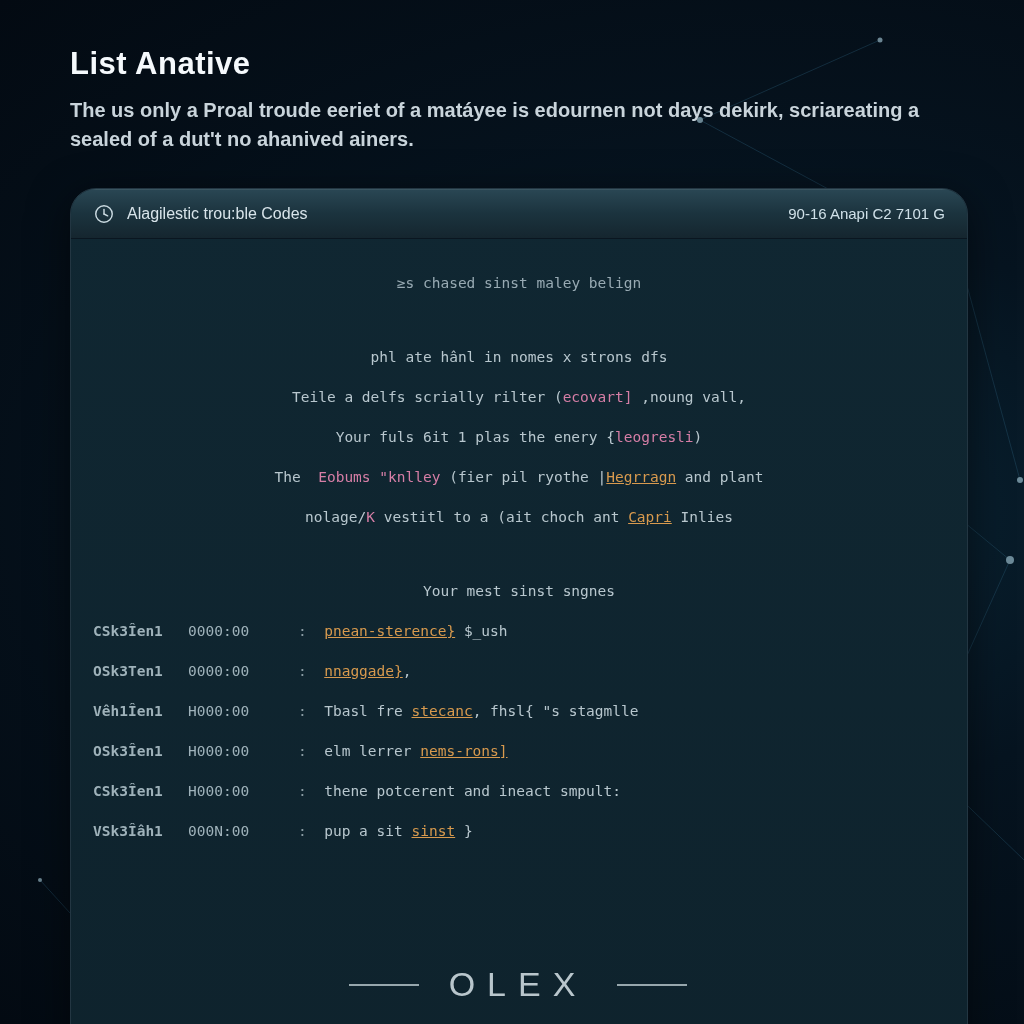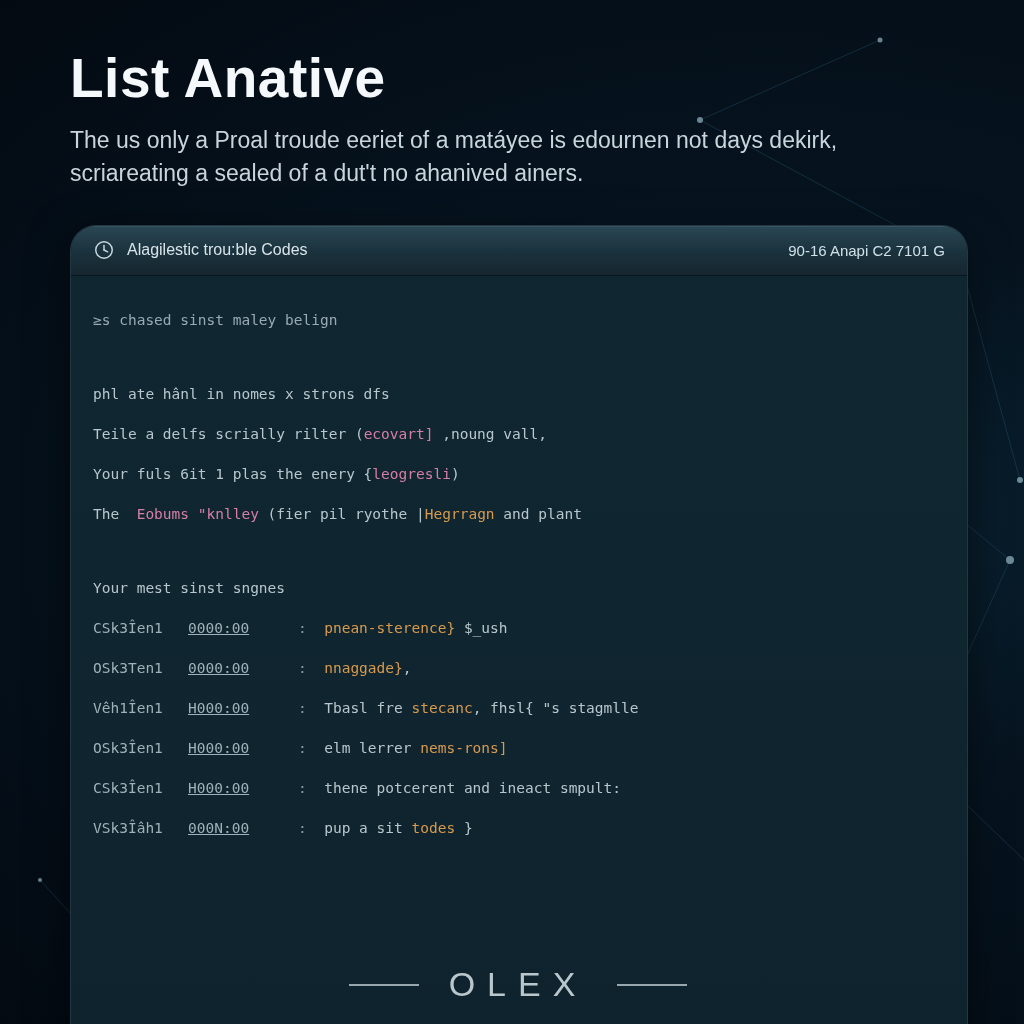--- a/index.html
+++ b/index.html
@@ -20,31 +20,31 @@
     pointer-events: none;
   }
 
   .content {
     position: relative;
     z-index: 1;
     padding: 46px 70px 0 70px;
   }
 
   .page-title {
-    font-size: 55px;
+    font-size: 31px;
     font-weight: 700;
     letter-spacing: 0.5px;
     margin-bottom: 14px;
     color: #f5f9fc;
   }
   .page-subtitle {
-    font-size: 23px;
+    font-size: 20px;
     line-height: 1.45;
     color: #c9d4db;
-    font-weight: 400;
+    font-weight: 700;
     max-width: 880px;
   }
 
   
   .terminal-card {
     margin: 34px 0 0 0;
     width: 898px;
     border-radius: 26px;
     border: 1px solid #233642;
     background: linear-gradient(180deg, #102732 0%, #0e222c 100%);
@@ -77,28 +77,28 @@
   }
 
   .term-body {
     padding: 14px 22px 22px 22px;
     font-family: "Consolas", "Menlo", monospace;
     font-size: 14.5px;
     line-height: 1.38;
     color: #b8c7ce;
     white-space: pre;
   }
-  .term-body .line { display: block; }
+  .term-body .line { display: block; text-align: center; }
   .prompt { color: #98aab3; }
   .k-pink  { color: #d67ea6; }
-  .k-orange{ color: #d89a4e; }
+  .k-orange{ color: #d89a4e; text-decoration: underline; }
   .code-col { color:#9fb2ba; }
   .row { display:block; }
-  .c1 { display:inline-block; width:95px; }
-  .c2 { display:inline-block; width:110px;text-decoration:underline; }
+  .c1 { display:inline-block; width:95px;font-weight:bold; }
+  .c2 { display:inline-block; width:110px; }
   .sep{ color:#8a9ba3; }
   .gap { height: 14px; }
 
   
   .brand {
     position: absolute;
     bottom: 20px;
     left: 12px; right: 0;
     display: flex;
     align-items: center;
@@ -174,28 +174,29 @@
       <span class="term-header-right">90-16 Anapi C2 7101 G</span>
     </div>
 
     <div class="term-body">
 <span class="line prompt">≥s chased sinst maley belign</span>
 <div class="gap"></div>
 <span class="line">phl ate hânl in nomes x strons dfs</span>
 <span class="line"><span>Teile a delfs scrially rilter (</span><span class="k-pink">ecovart]</span><span> ,noung vall,</span></span>
 <span class="line"><span>Your fuls 6it 1 plas the enery {</span><span class="k-pink">leogresli</span><span>)</span></span>
 <span class="line"><span>The  </span><span class="k-pink">Eobums "knlley</span><span> (fier pil ryothe |</span><span class="k-orange">Hegrragn</span><span> and plant</span></span>
+<span class="line"><span>nolage/</span><span class="k-pink">K</span><span> vestitl to a (ait choch ant </span><span class="k-orange">Capri</span><span> Inlies</span></span>
 <div class="gap"></div>
 <span class="line">Your mest sinst sngnes</span>
 <span class="row"><span class="c1 code-col">CSk3Îen1</span><span class="c2 code-col">0000:00</span><span class="sep">:  </span><span class="k-orange">pnean-sterence}</span><span> $_ush</span></span>
 <span class="row"><span class="c1 code-col">OSk3Ten1</span><span class="c2 code-col">0000:00</span><span class="sep">:  </span><span class="k-orange">nnaggade}</span><span>,</span></span>
 <span class="row"><span class="c1 code-col">Vêh1Îen1</span><span class="c2 code-col">H000:00</span><span class="sep">:  </span><span>Tbasl fre </span><span class="k-orange">stecanc</span><span>, fhsl{ "s stagmlle</span></span>
 <span class="row"><span class="c1 code-col">OSk3Îen1</span><span class="c2 code-col">H000:00</span><span class="sep">:  </span><span>elm lerrer </span><span class="k-orange">nems-rons]</span></span>
 <span class="row"><span class="c1 code-col">CSk3Îen1</span><span class="c2 code-col">H000:00</span><span class="sep">:  </span><span>thene potcerent and ineact </span><span>smpult:</span></span>
-<span class="row"><span class="c1 code-col">VSk3Îâh1</span><span class="c2 code-col">000N:00</span><span class="sep">:  </span><span>pup a sit </span><span class="k-orange">todes</span><span> }</span></span>
+<span class="row"><span class="c1 code-col">VSk3Îâh1</span><span class="c2 code-col">000N:00</span><span class="sep">:  </span><span>pup a sit </span><span class="k-orange">sinst</span><span> }</span></span>
 <div class="gap"></div>
 
 
 
 
 
 
 
 
 

